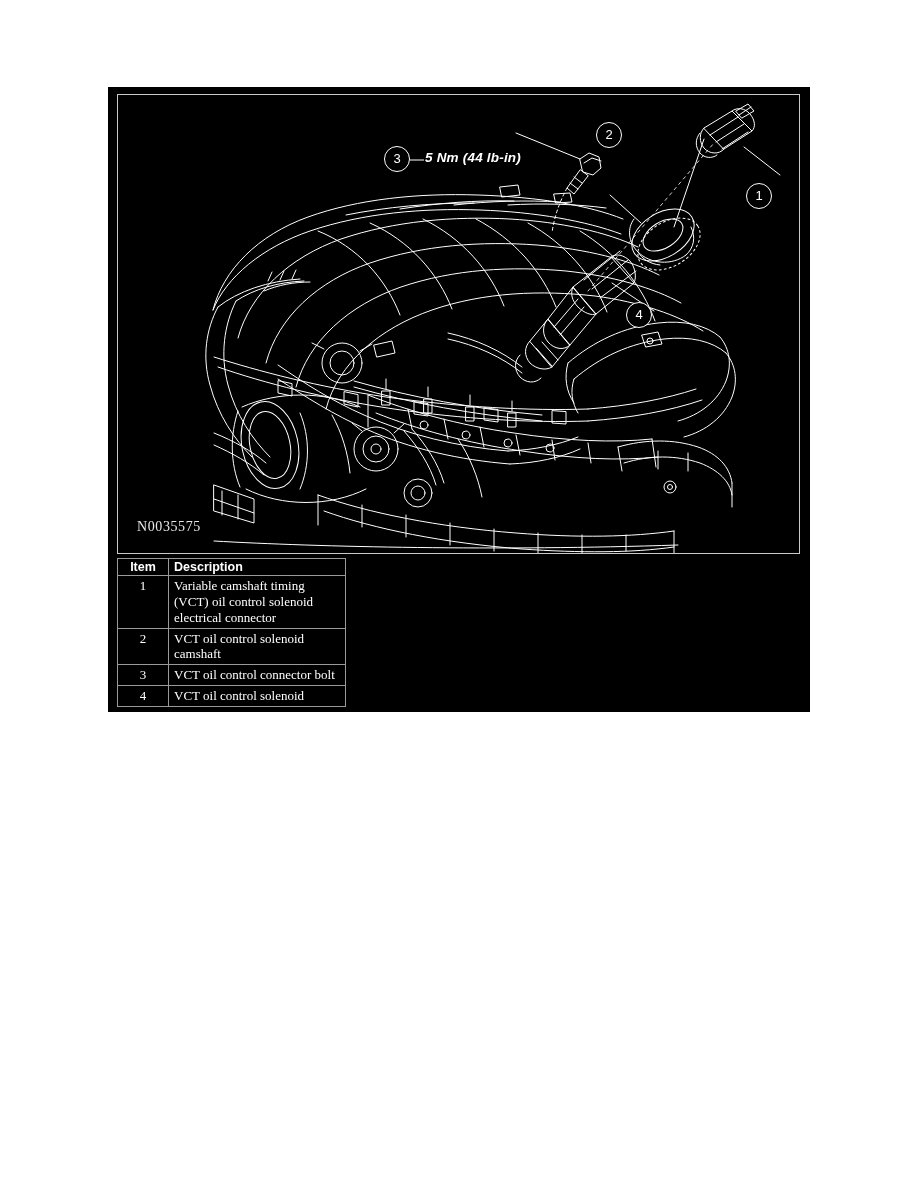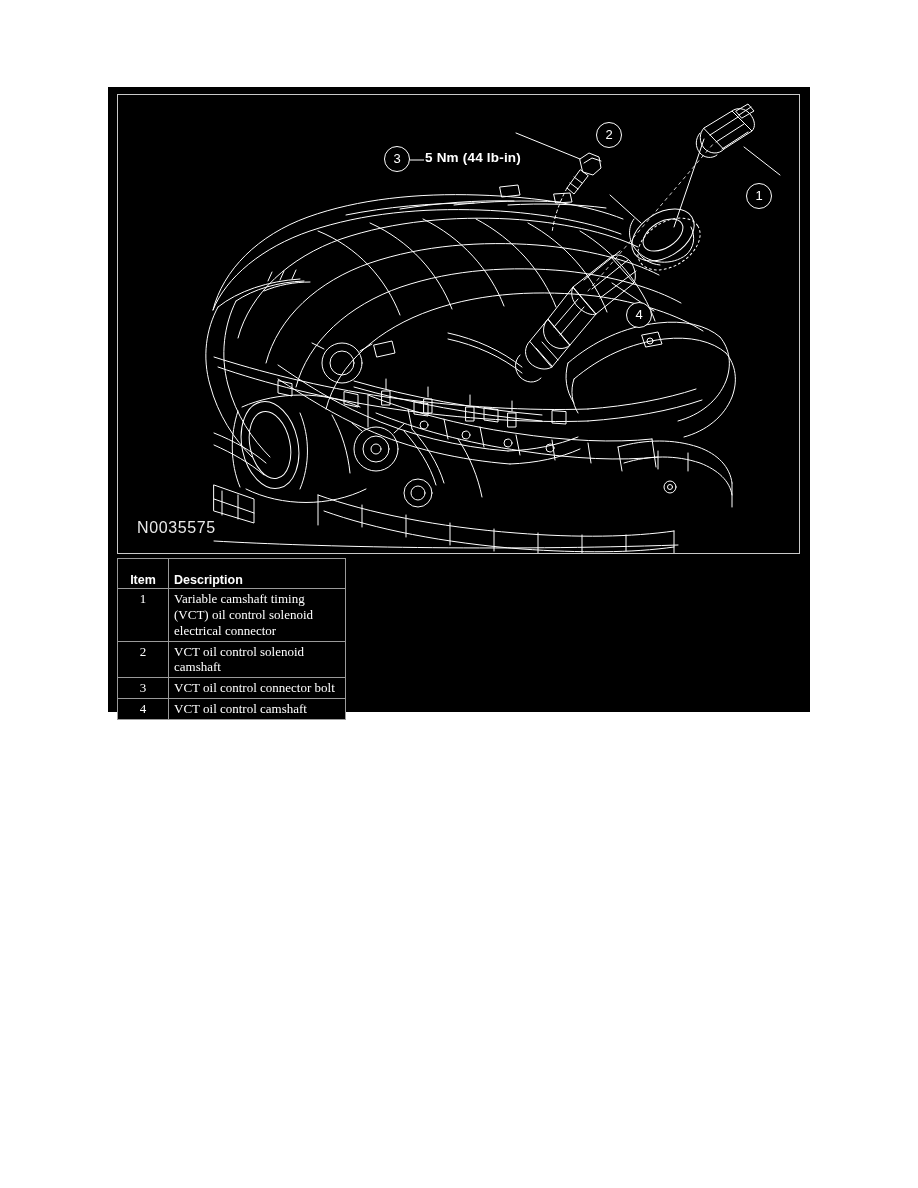--- a/index.html
+++ b/index.html
@@ -69,22 +69,22 @@
     font-weight: bold;
     white-space: nowrap;
     letter-spacing: 0.2px;
   }
 
   #figure-id {
     position: absolute;
     left: 19px;
     top: 424px;
     color: #e8e8e8;
-    font-family: Liberation Sans, sans-serif;
-    font-size: 16px;
+    font-family: Liberation Serif, serif;
+    font-size: 14px;
     letter-spacing: 0.6px;
   }
 
   
   #legend-table {
     position: absolute;
     left: 9px;
     top: 471px;
     width: 229px;
     border-collapse: collapse;
@@ -95,21 +95,21 @@
     border: 1px solid #9a9a9a;
     color: #ffffff;
     padding: 2px 5px;
     vertical-align: top;
   }
   #legend-table th {
     font-family: "Liberation Sans", sans-serif;
     font-size: 12.5px;
     font-weight: bold;
     text-align: left;
-    padding-top: 14px;
+    padding-top: 1px;
     padding-bottom: 1px;
   }
   #legend-table th.col-item {
     text-align: center;
   }
   #legend-table td {
     font-family: "Liberation Serif", serif;
     font-size: 13px;
     line-height: 1.22;
   }
@@ -308,21 +308,21 @@
 
         <path d="M256 250 l18 -4 l3 12 l-18 4 Z"></path>
 
         <path d="M330 238 C358 244 384 256 404 272"></path>
         <path d="M330 244 C358 250 384 262 404 278"></path>
 
         <path d="M96 446 C200 452 380 456 560 450"></path>
       </g>
     </svg>
 
-    <div id="torque-note" style="left:307px; top:55px;">5 Nm (44 lb-in)</div>
+    <div id="torque-note" style="left:307px; top:55px;font-style:italic;">5 Nm (44 lb-in)</div>
 
     <svg style="position:absolute; left:292px; top:62px;" width="16" height="6">
       <path d="M0 3 L14 3" stroke="#ffffff" stroke-width="1"></path>
     </svg>
 
     <div class="callout" style="left:266px; top:51px;">3</div>
 
     <div class="callout" style="left:478px; top:27px;">2</div>
 
     <div class="callout" style="left:628px; top:88px;">1</div>
@@ -347,18 +347,18 @@
       <tr>
         <td class="item-cell">2</td>
         <td>VCT oil control solenoid camshaft</td>
       </tr>
       <tr>
         <td class="item-cell">3</td>
         <td>VCT oil control connector bolt</td>
       </tr>
       <tr>
         <td class="item-cell">4</td>
-        <td>VCT oil control camshaft</td>
+        <td>VCT oil control solenoid</td>
       </tr>
     </tbody>
   </table>
 
 </div>
 
 </body></html>

